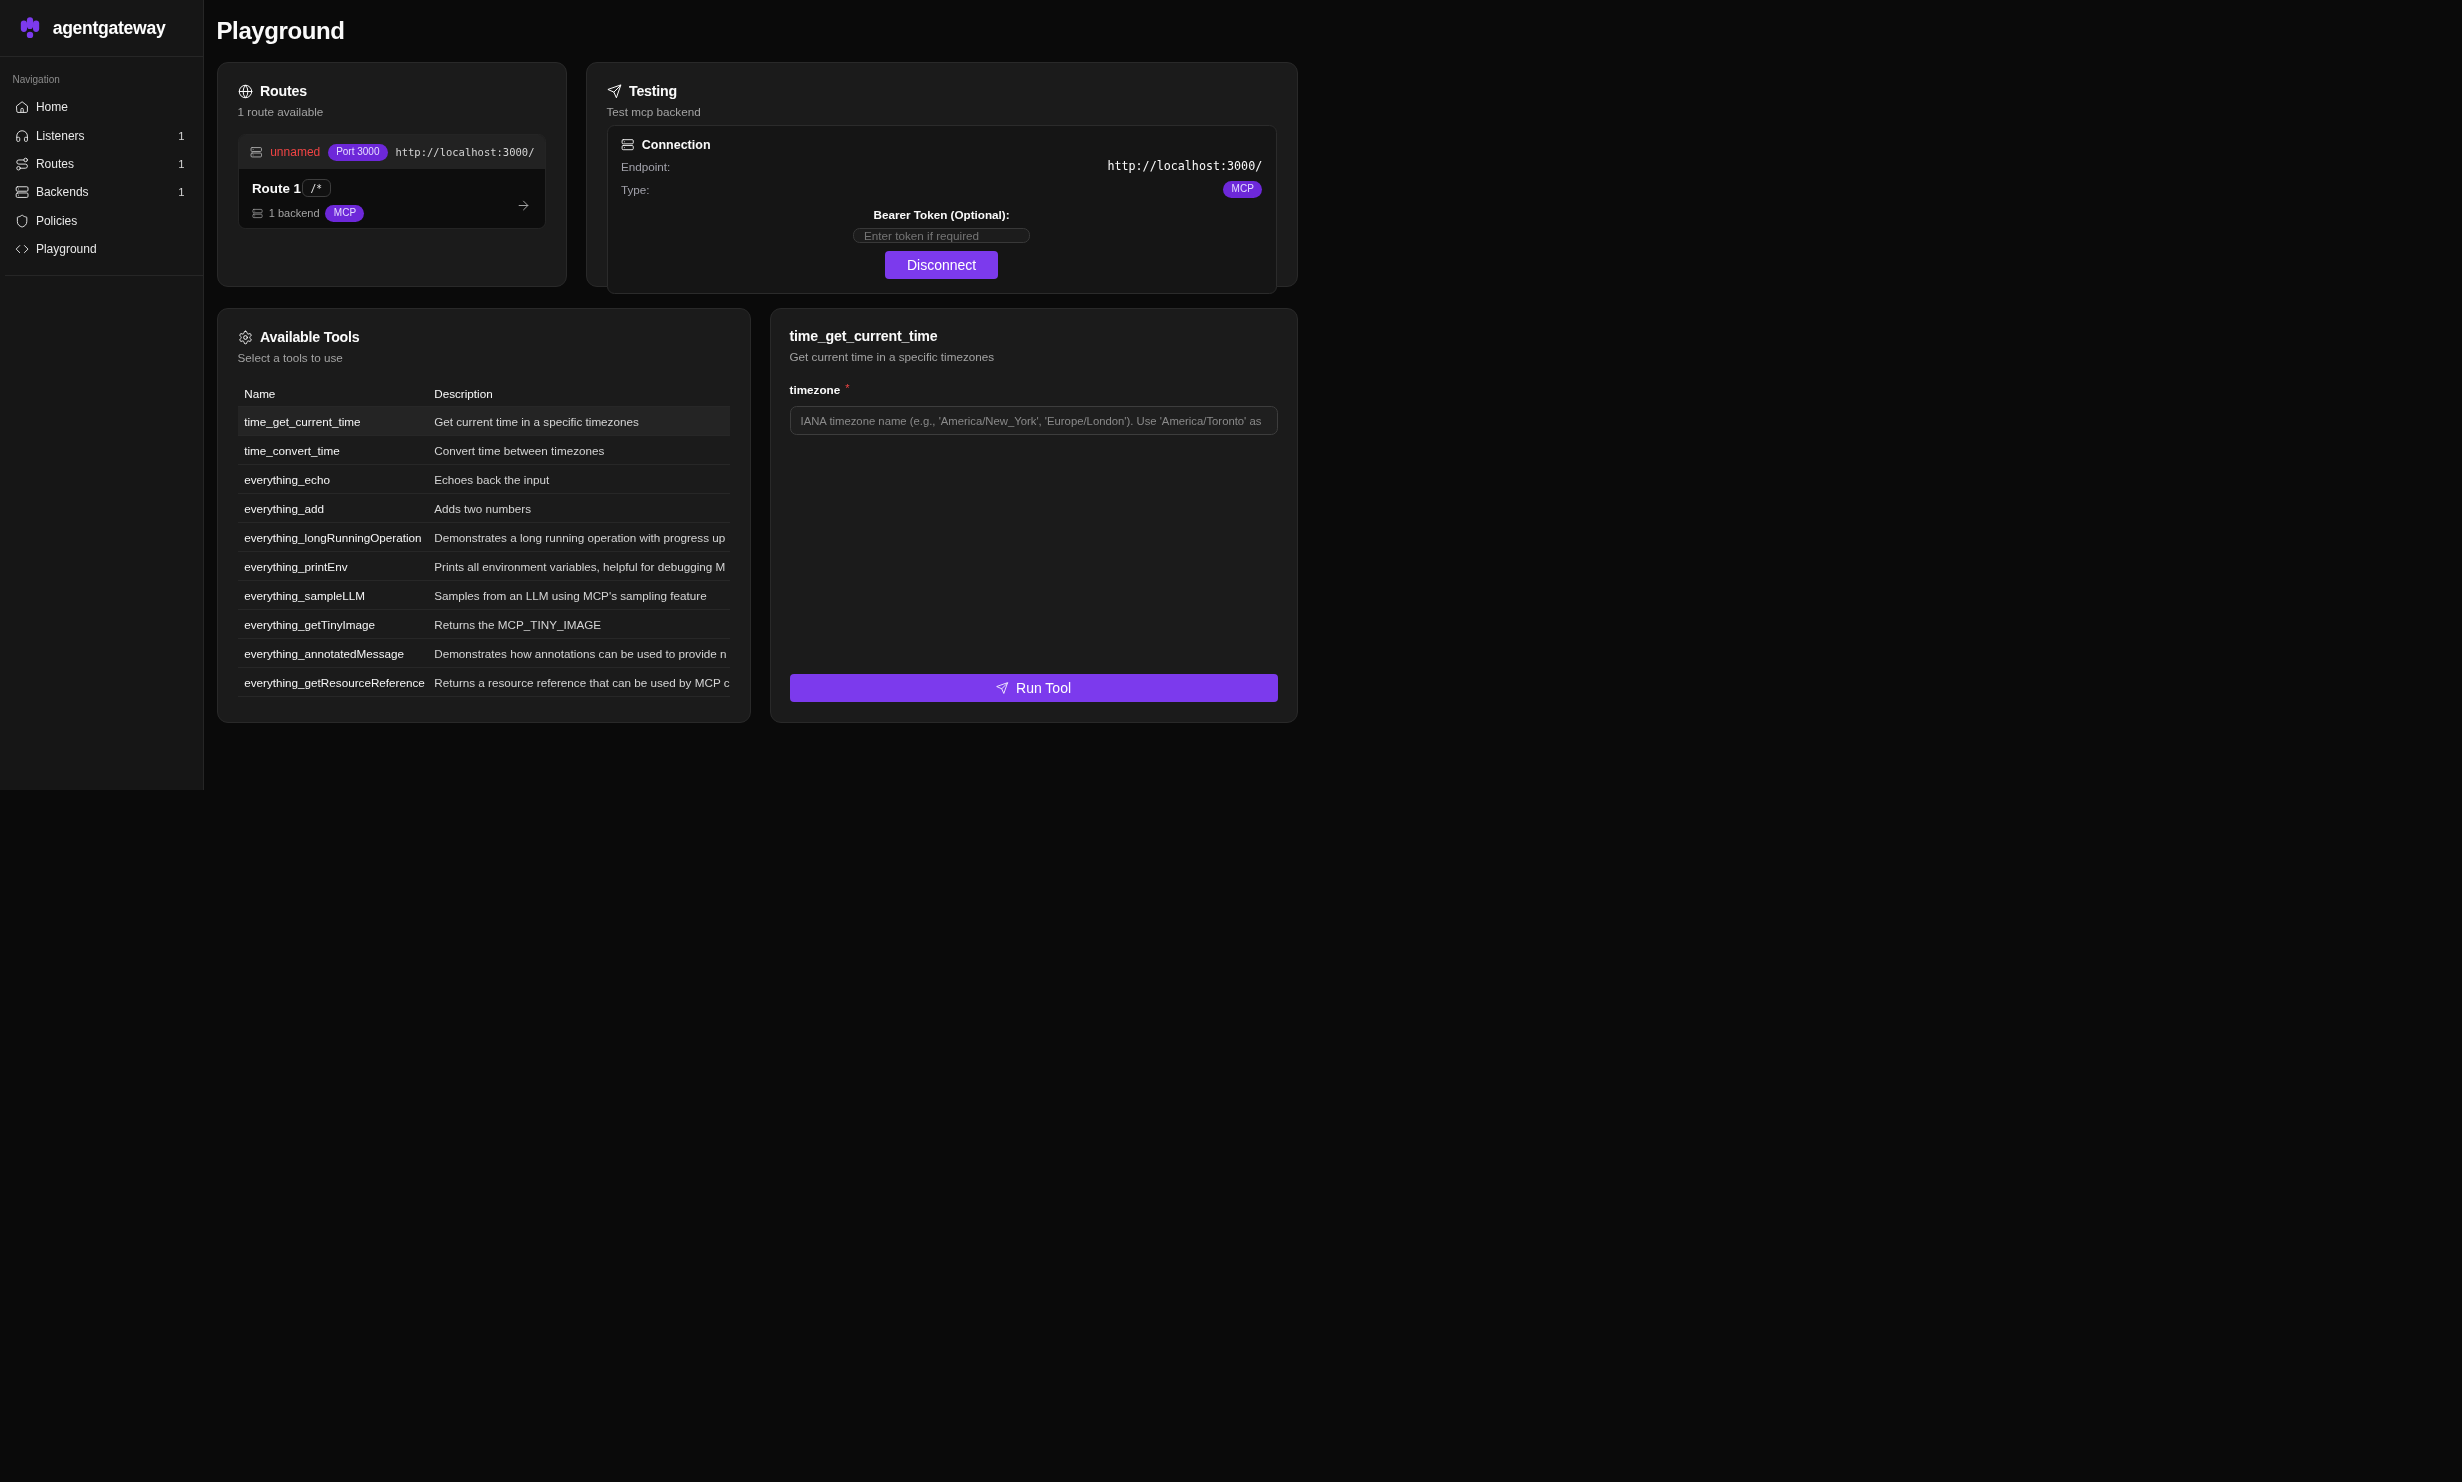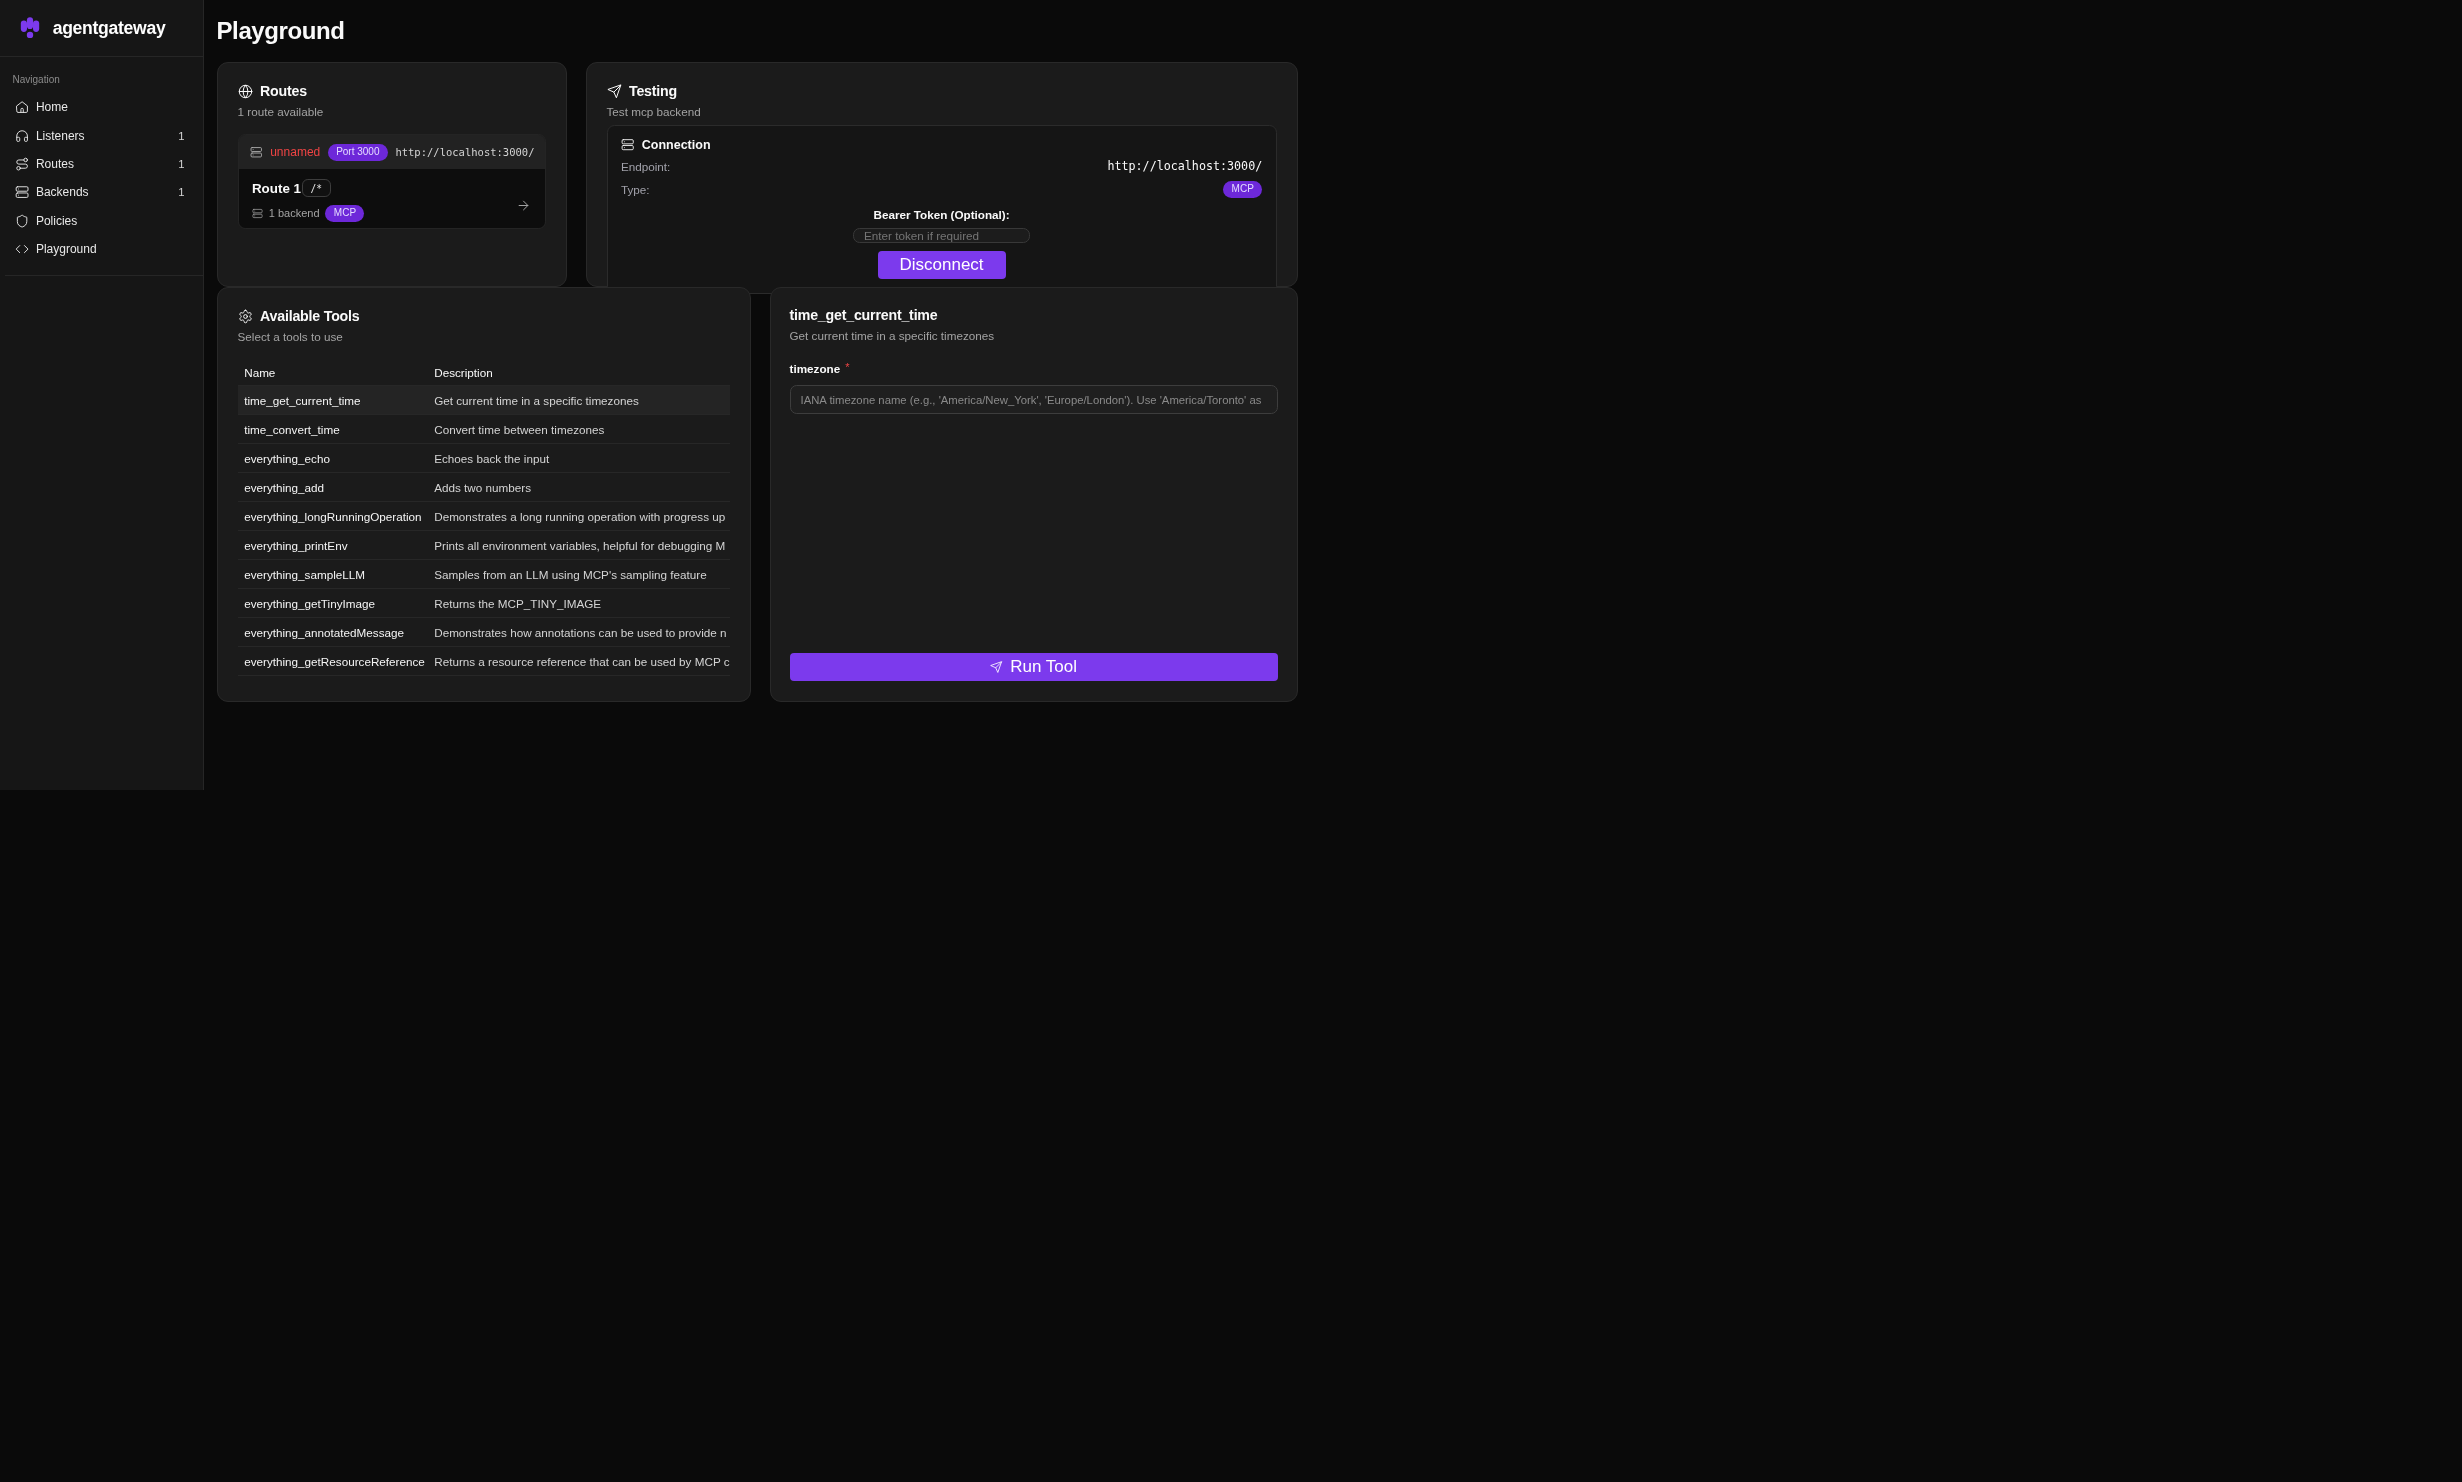--- a/index.html
+++ b/index.html
@@ -34,21 +34,21 @@
   .nav-label { font-size:12px; flex:1; }
   .nav-count { font-size:11.3px; color:#d4d4d4; }
   .nav-divider { height:0.8px; background:#262626; margin:11.7px 0 0 5px; }
 
   
   .main { flex:1; padding:16.7px 13.4px 0 12.5px; overflow:hidden; }
   .page-title { font-size:24px; font-weight:700; letter-spacing:-0.4px; }
   .page-subtitle { font-size:12.5px; color:#a3a3a3; margin-top:7.5px; }
 
   .row-top { display:flex; gap:19px; margin-top:17.6px; }
-  .row-bottom { display:flex; gap:19px; }
+  .row-bottom { display:flex; gap:19px; margin-top:21px; }
 
   .card {
     background:#1b1b1b; border:0.8px solid #292929; border-radius:11px;
   }
   .card-routes { width:350px; height:225px; padding:20px; flex:none; }
   .card-testing { flex:1; height:225px; padding:20px; }
   .card-tools { width:534px; height:415px; padding:20px; flex:none; }
   .card-panel { flex:1; height:415px; padding:18.4px 19px 20px 19px; display:flex; flex-direction:column; }
 
   .card-header { display:flex; align-items:center; gap:7.5px; }
@@ -105,21 +105,21 @@
   .token-row { display:flex; align-items:center; margin-top:10px; gap:7.5px;flex-direction:column; }
   .token-label { font-size:11.7px; font-weight:600; white-space:nowrap; }
   .token-input {
     flex:1; height:28.4px; background:#1c1c1c; border:0.8px solid #383838; border-radius:6.7px;
     color:#e5e5e5; font-size:11.7px; padding:0 10px; outline:none;
     font-family:"Liberation Sans","DejaVu Sans",sans-serif;
   }
   .token-input::placeholder { color:#757575; }
   .btn-purple {
     background:#7c3aed; color:#fff; border:none; border-radius:4px;
-    font-size:17px; font-weight:500; cursor:pointer;
+    font-size:14px; font-weight:500; cursor:pointer;
     font-family:"Liberation Sans","DejaVu Sans",sans-serif;
   }
   .btn-disconnect { height:28.4px; padding:0 22px; flex:none; }
 
   
   .tools-table { margin-top:16px; overflow:hidden; }
   .t-row { display:flex; align-items:center; height:29px; border-bottom:0.8px solid #272727; white-space:nowrap; }
   .t-head { height:27px; }
   .t-head .t-cell-name, .t-head .t-cell-desc { font-weight:500; color:#fafafa; }
   .t-cell-name { width:190px; flex:none; padding-left:6.7px; font-size:11.7px; color:#f5f5f5; overflow:hidden; }

